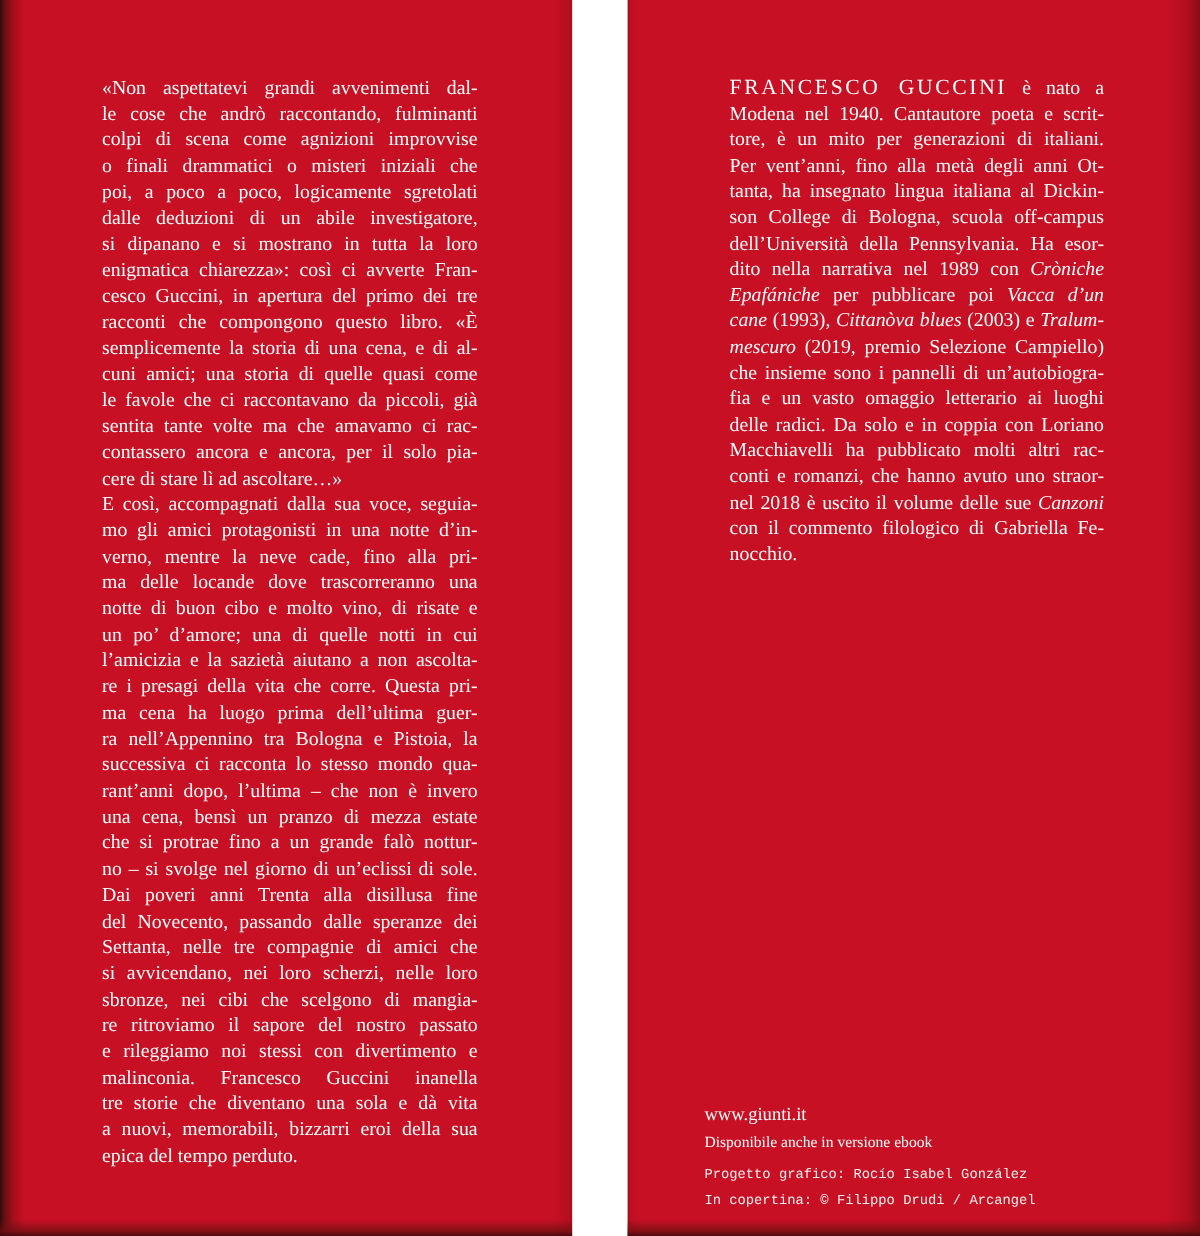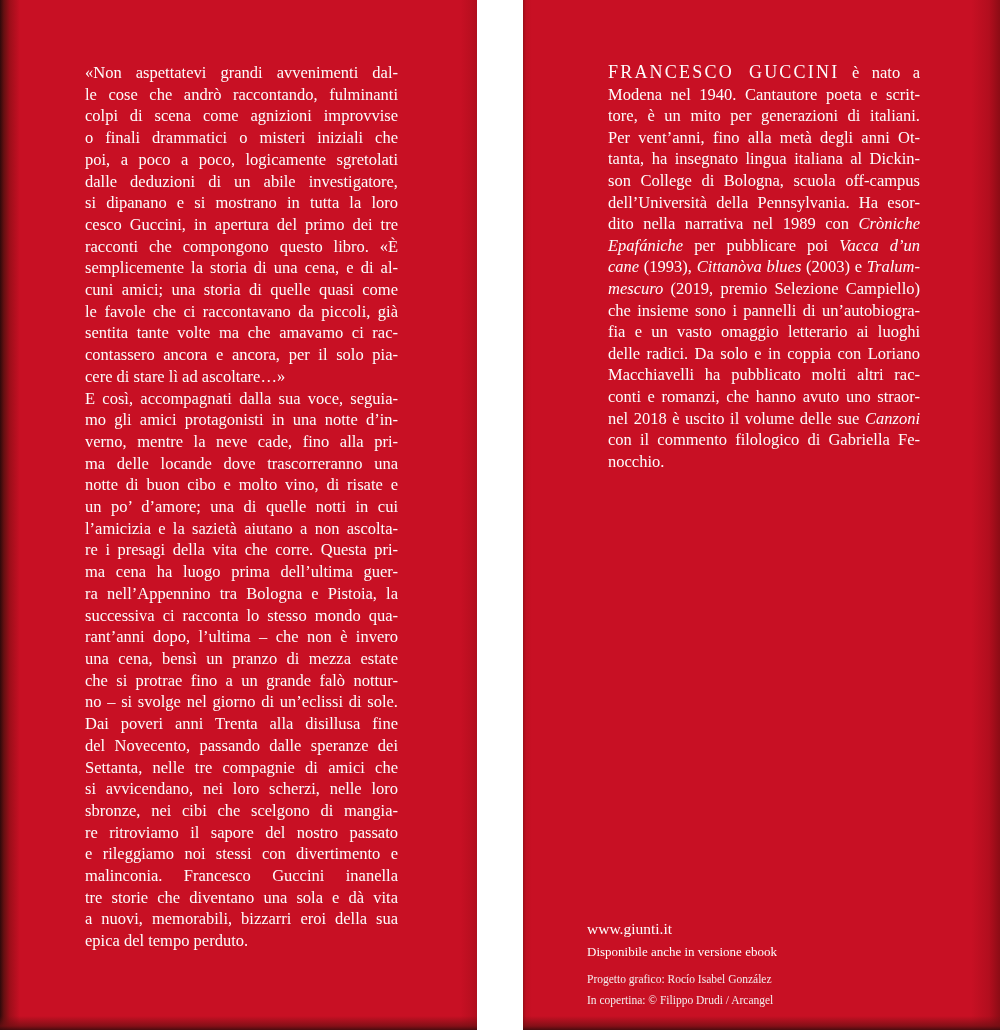--- a/index.html
+++ b/index.html
@@ -39,38 +39,39 @@
 
   .para{margin:0;}
   .line{text-align:justify;text-align-last:justify;}
   .line-last{text-align-last:left;}
   .line i{font-style:italic;}
   .name-caps{font-size:18px;letter-spacing:2.2px;}
 
   .flap-footer{position:absolute;left:64px;top:918px;width:342px;text-align:left;color:var(--text-white);}
   .footer-site{font-family:"Liberation Serif", serif;font-size:15.5px;line-height:22px;}
   .footer-ebook{font-family:"Liberation Serif", serif;font-size:13px;line-height:23px;}
-  .footer-credit{font-family:Liberation Serif, serif;font-size:11.5px;line-height:21px;color:var(--credit-text);}
+  .footer-credit{font-family:Liberation Mono, monospace;font-size:11.5px;line-height:21px;color:var(--credit-text);}
   .footer-credit.first{margin-top:6px;}
 </style>
 </head>
 <body>
 
 <div class="canvas">
 
   <div class="flap flap-left">
     <div class="text-col blurb">
         <div class="para">
           <div class="line">«Non aspettatevi grandi avvenimenti dal-</div>
           <div class="line">le cose che andrò raccontando, fulminanti</div>
           <div class="line">colpi di scena come agnizioni improvvise</div>
           <div class="line">o finali drammatici o misteri iniziali che</div>
           <div class="line">poi, a poco a poco, logicamente sgretolati</div>
           <div class="line">dalle deduzioni di un abile investigatore,</div>
           <div class="line">si dipanano e si mostrano in tutta la loro</div>
+          <div class="line">enigmatica chiarezza»: così ci avverte Fran-</div>
           <div class="line">cesco Guccini, in apertura del primo dei tre</div>
           <div class="line">racconti che compongono questo libro. «È</div>
           <div class="line">semplicemente la storia di una cena, e di al-</div>
           <div class="line">cuni amici; una storia di quelle quasi come</div>
           <div class="line">le favole che ci raccontavano da piccoli, già</div>
           <div class="line">sentita tante volte ma che amavamo ci rac-</div>
           <div class="line">contassero ancora e ancora, per il solo pia-</div>
           <div class="line line-last">cere di stare lì ad ascoltare…»</div>
         </div>
         <div class="para">

